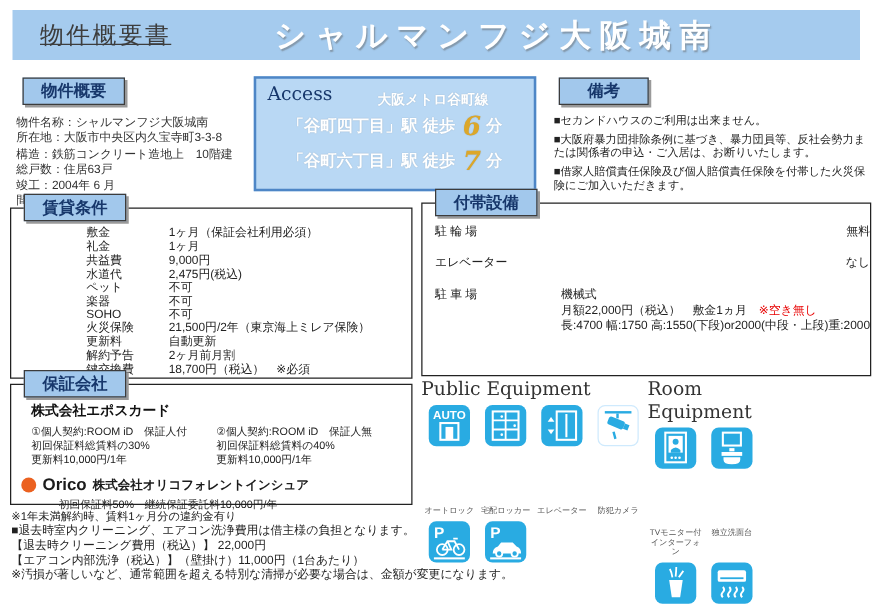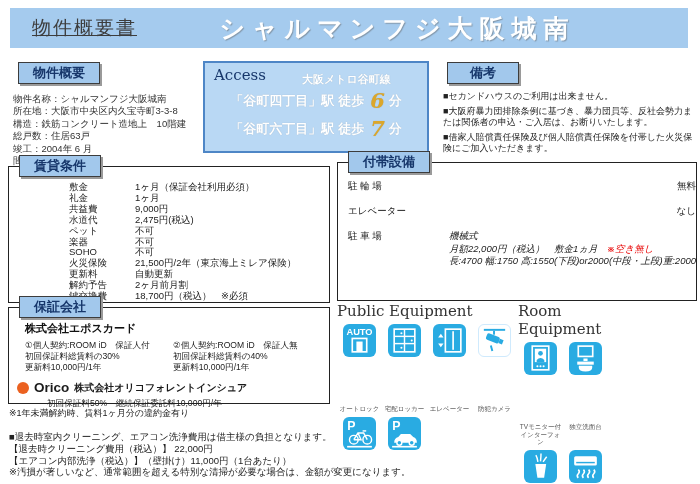--- a/index.html
+++ b/index.html
@@ -36,21 +36,21 @@
   .rental{left:8px;top:166px;width:322px;height:137px;}
   .rental .rows{margin:15px 0 0 12px;}
   .krow{display:flex;font-size:9.5px;line-height:10.9px;color:#222;margin-left:48px;}
   .krow .k{width:66px;flex-shrink:0;}
   .fac{left:337px;top:162px;width:360px;height:139px;}
   .fac-body{margin:17px 0 0 10px;font-size:9.5px;color:#222;}
   .f-row{display:flex;line-height:11px;justify-content:space-between;}
   .f-k{width:86px;flex-shrink:0;}
   .mb14{margin-bottom:14px;}
   .red{color:#E80000;}
-  .f-sub{line-height:12.5px;font-style:italic;}
+  .f-sub{line-height:12.5px;}
   
   .guar{left:8px;top:307px;width:322px;height:97px;}
   .g-company{margin:13px 0 4px 16px;font-size:11px;font-weight:bold;color:#111;}
   .g-cols{display:flex;margin-left:16px;}
   .g-col{width:148px;font-size:8.6px;line-height:11px;color:#222;}
   .orico-row{display:flex;align-items:center;margin:7px 0 0 8px;}
   .orico-dot{width:12px;height:12px;border-radius:50%;background:#EB6120;margin-right:5px;flex-shrink:0;}
   .orico-brand{font-size:13.5px;font-weight:bold;color:#1b1b1b;margin-right:5px;}
   .orico-name{font-size:10px;font-weight:bold;color:#1b1b1b;}
   .orico-terms{margin:3px 0 0 38px;font-size:8.6px;color:#222;}
@@ -60,21 +60,21 @@
   .room{left:518px;width:110px;}
   .eq-h{font-family:"DejaVu Serif","Liberation Serif",serif;font-size:15px;color:#333;margin-bottom:4px;}
   .eq-grid{display:flex;flex-wrap:wrap;}
   .eq-cell{width:45px;margin-bottom:4px;display:flex;flex-direction:column;align-items:center;gap:46px;}
   .eq-icon{width:33px;height:33px;background:#29ABE2;border-radius:6px;display:flex;
            align-items:center;justify-content:center;}
   .eq-icon.inv{background:#ffffff;border:1px solid #cfeafd;box-sizing:border-box;}
   .eq-label{font-size:6.5px;color:#555;text-align:center;line-height:7.5px;margin-top:2px;white-space:pre-line;}
   
   .note-penalty{position:absolute;left:9px;top:407px;font-size:9px;color:#222;}
-  .notes{position:absolute;left:9px;top:431px;width:440px;font-size:9.5px;line-height:11.8px;color:#222;}
+  .notes{position:absolute;left:9px;top:419px;width:440px;font-size:9.5px;line-height:11.8px;color:#222;}
 </style>
 </head>
 <body>
 
 <div id="page">
 
   <div class="hdr">
     <span class="hdr-doc">物件概要書</span>
     <span class="hdr-title">シャルマンフジ大阪城南</span>
   </div>

